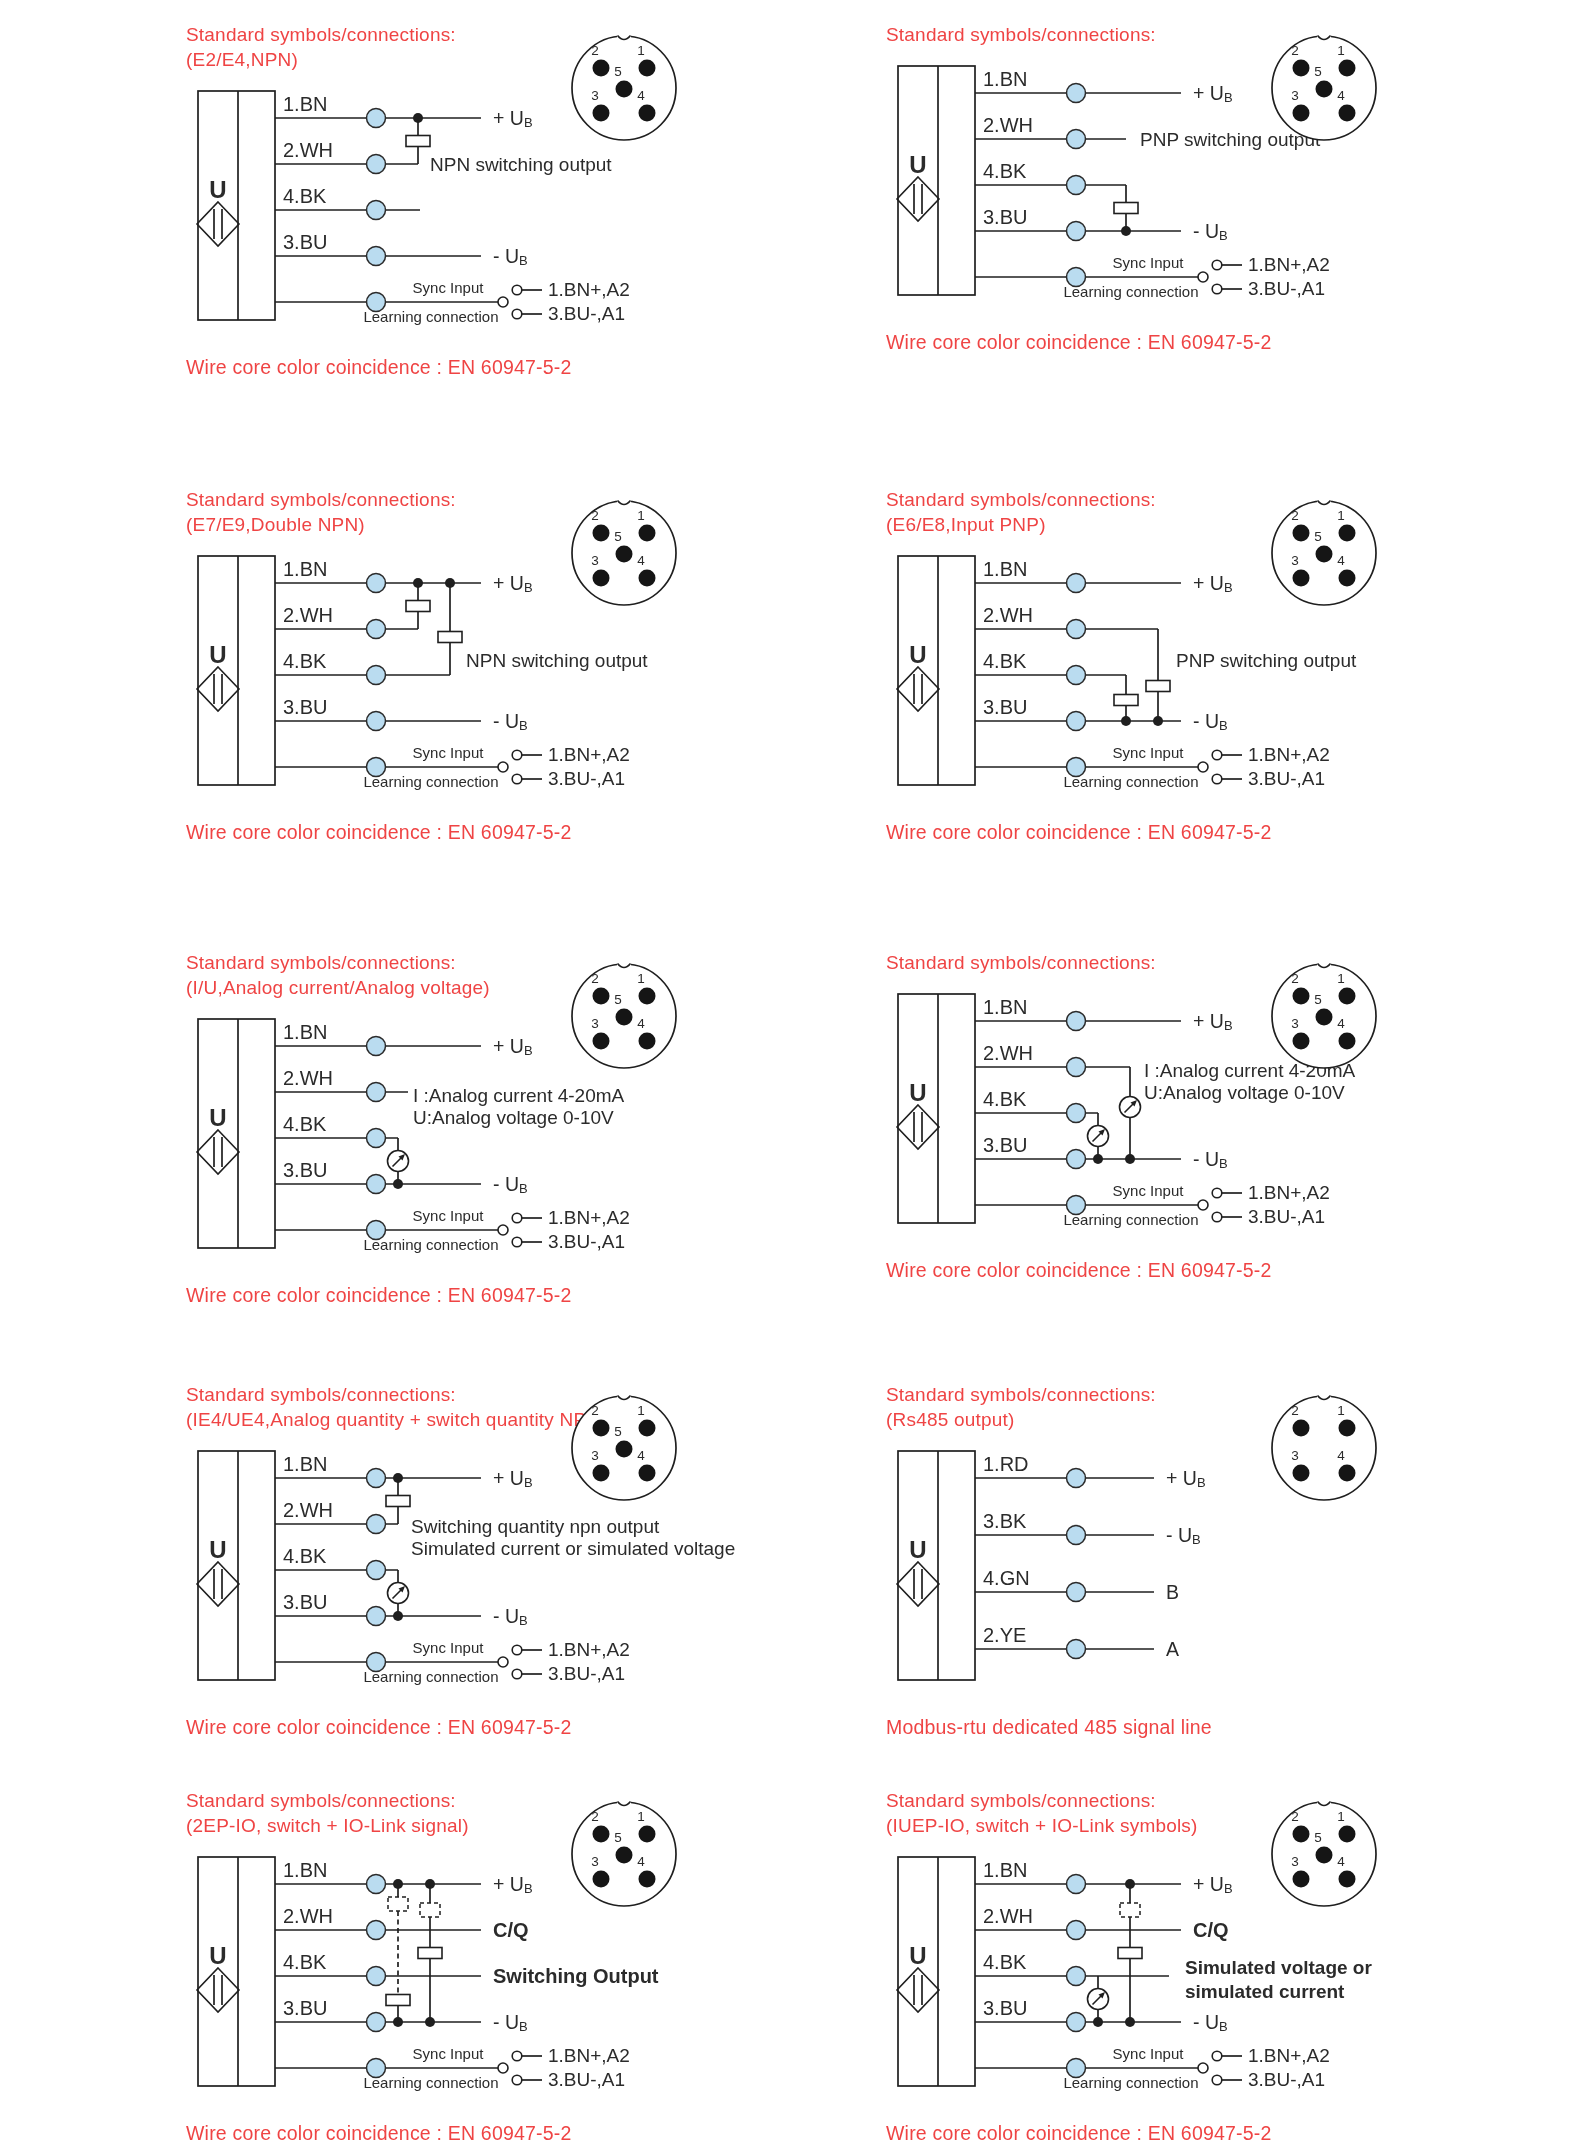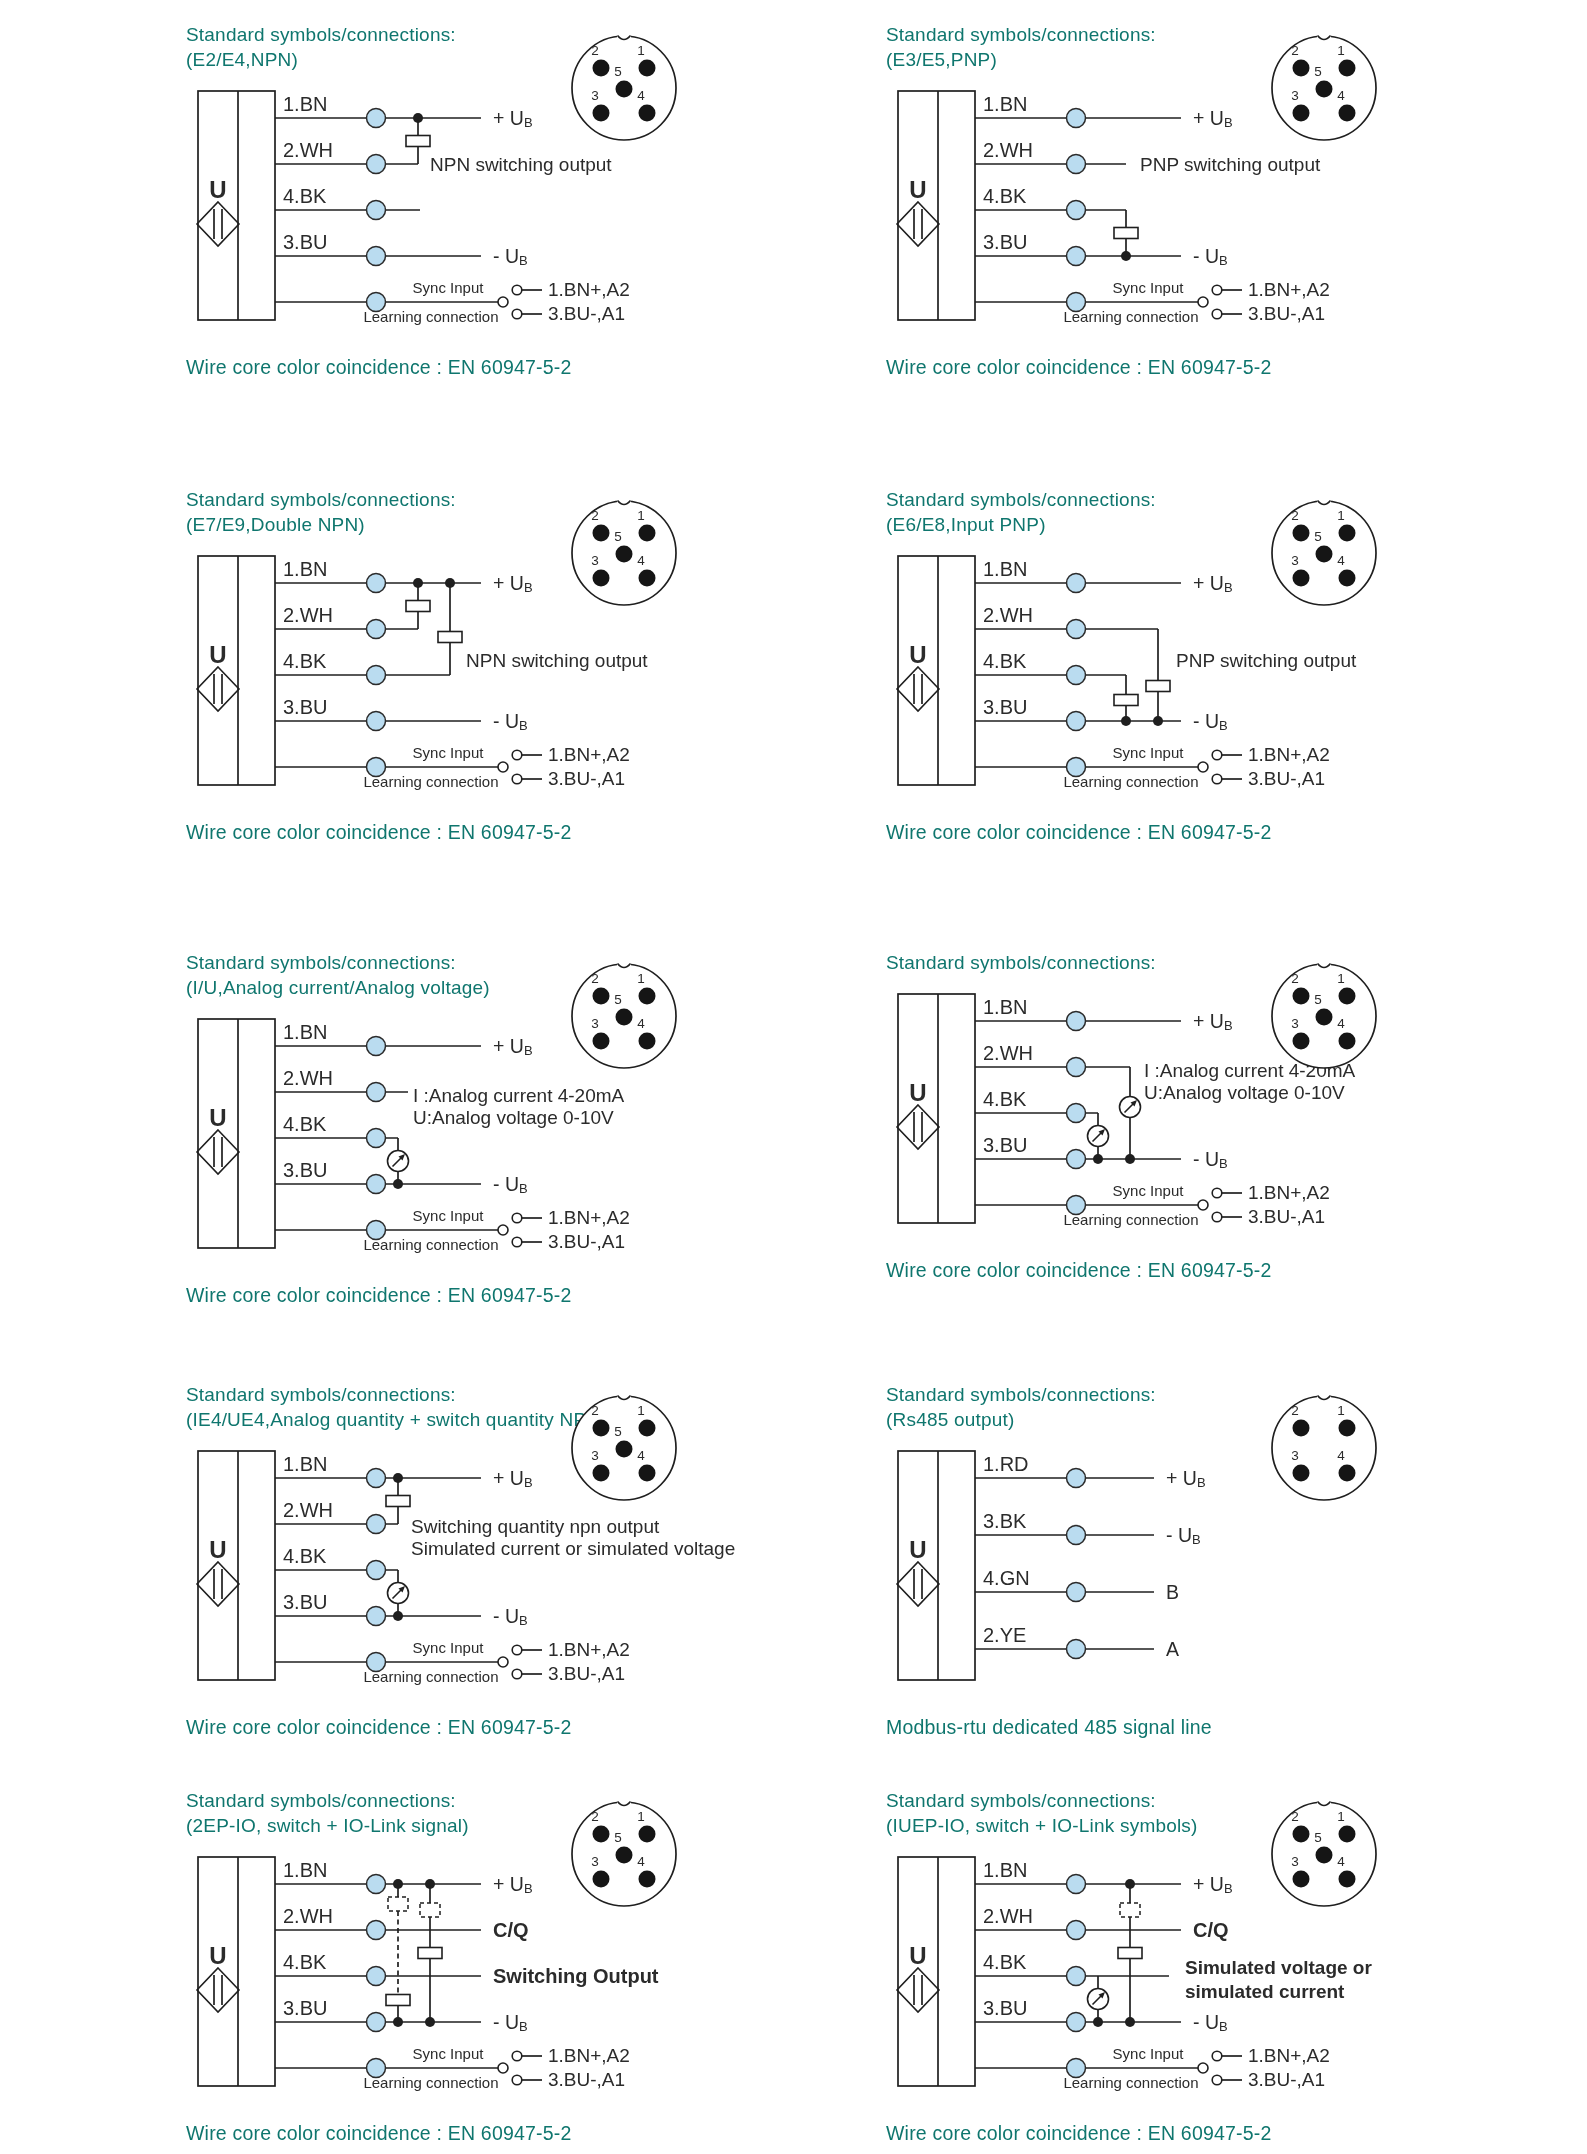--- a/index.html
+++ b/index.html
@@ -1,17 +1,17 @@
 <!DOCTYPE html>
 <html><head>
 <meta charset="utf-8">
 <style>
   html,body{margin:0;padding:0;background:#fff;}
   .page{position:relative;width:1587px;height:2154px;background:#ffffff;overflow:hidden;
-        font-family:"Liberation Sans",sans-serif;color:#0f766e;}
+        font-family:"Liberation Sans",sans-serif;color:#ef4444;}
   .panel{position:absolute;width:640px;}
   .panel .head{position:relative;}
   .title,.subtitle{font-size:19px;line-height:25px;letter-spacing:.2px;white-space:nowrap;}
   .wiring{display:block;margin-top:14px;}
   .pfooter{margin-top:12px;font-size:19.5px;letter-spacing:.2px;white-space:nowrap;}
   .connector{position:absolute;left:371px;top:2px;}
   svg text{font-family:"Liberation Sans",sans-serif;}
 </style>
 </head>
 <body>
@@ -84,21 +84,20 @@
           <circle cx="331" cy="228" r="4.8" fill="#fff" stroke="#1f1f1f" stroke-width="1.6"></circle>
           <line x1="336" y1="228" x2="356" y2="228" stroke="#1f1f1f" stroke-width="1.7"></line>
           <text x="362" y="234" font-size="19" fill="#2b2b2b">3.BU-,A1</text>
         </g>
       </svg>
       <div class="pfooter">Wire core color coincidence : EN 60947-5-2</div>
     </div>
     <div class="panel" style="left: 886px; top: 22px;">
       <div class="head">
         <div class="title">Standard symbols/connections:</div>
-        <div class="subtitle">(E3/E5,PNP)</div>
       </div>
       <svg width="135" height="128" class="connector">
         <circle cx="67" cy="64" r="52" fill="#fff" stroke="#1f1f1f" stroke-width="1.7"></circle>
         <line x1="60" y1="12" x2="74" y2="12" stroke="#fff" stroke-width="6"></line>
         <path d="M60.5 11.5 Q67 19.5 73.5 11.5" fill="none" stroke="#1f1f1f" stroke-width="1.6"></path>
         <circle cx="44" cy="44" r="8.5" fill="#151515"></circle>
         <text x="38" y="31" font-size="13.5" text-anchor="middle" fill="#2b2b2b">2</text>
         <circle cx="90" cy="44" r="8.5" fill="#151515"></circle>
         <text x="84" y="31" font-size="13.5" text-anchor="middle" fill="#2b2b2b">1</text>
         <circle cx="67" cy="65" r="8.5" fill="#151515"></circle>

